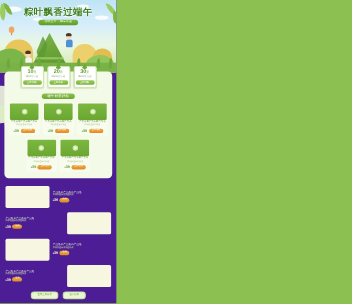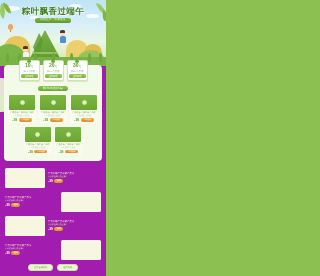--- a/index.html
+++ b/index.html
@@ -5,21 +5,21 @@
   * { margin:0; padding:0; box-sizing:border-box; }
   html,body { width:106px; height:276px; overflow:hidden; }
   body {
     font-family:"Liberation Sans", sans-serif;
     background:#8cc152;
     font-size:3px;
     color:#5c8a2e;
     position:relative;
   }
 
-  .page { position:relative; width:106px; height:276px; overflow:hidden; background:#a21caf; }
+  .page { position:relative; width:106px; height:276px; overflow:hidden; background:#4c1d95; }
 
   
   .banner { position:relative; width:106px; height:66px; overflow:hidden;
     background:linear-gradient(#bfe4f5 0%, #d7eefb 35%, #eaf7e4 62%, #cfe8a8 100%); }
   .sky-cloud { position:absolute; background:#ffffff; border-radius:50%; opacity:.85; }
   .c1 { width:16px; height:5px; left:4px; top:6px; }
   .c2 { width:11px; height:4px; left:70px; top:4px; }
   .c3 { width:13px; height:4px; left:86px; top:14px; }
   .c4 { width:9px; height:3px; left:30px; top:16px; }
 

